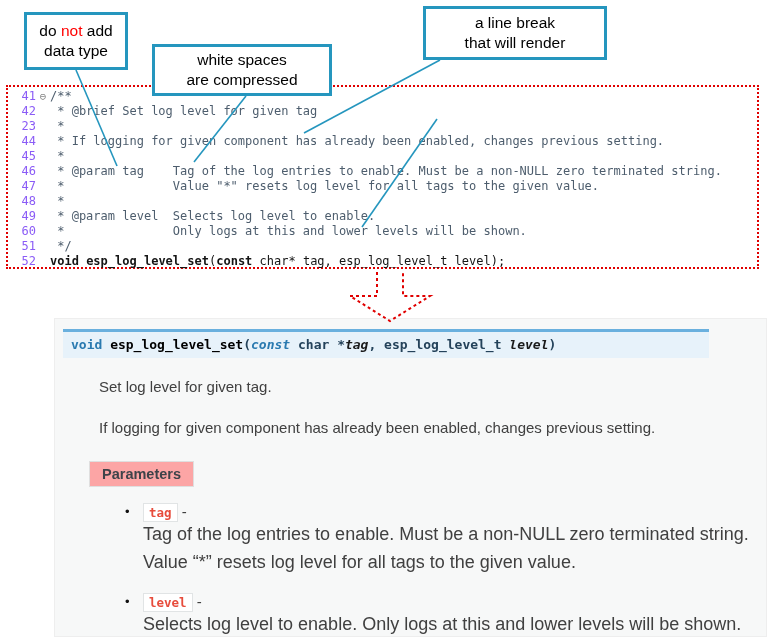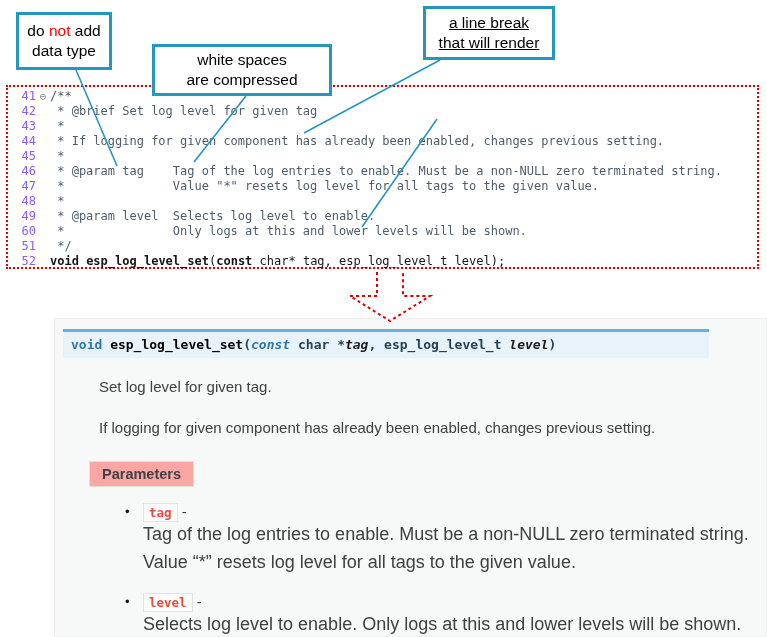--- a/index.html
+++ b/index.html
@@ -22,23 +22,23 @@
   .callout {
     position:absolute; z-index:3;
     background:#fff;
     border:3px solid #2596be;
     display:flex; flex-direction:column; justify-content:center;
     text-align:center;
     font-size:15.5px; line-height:1.32; color:#000;
     padding:2px 4px;
   }
   .callout .red { color:#ff0000; }
-  .c1 { left:16px;  top:12px;  width:96px; height:58px; }
+  .c1 { left:24px;  top:12px;  width:104px; height:58px; }
   .c2 { left:152px; top:44px;  width:180px; height:52px; }
-  .c3 { left:423px; top:6px;   width:132px; height:54px;text-decoration:underline; }
+  .c3 { left:423px; top:6px;   width:184px; height:54px; }
   .c4 { left:409px; top:65px;  width:162px; height:54px; }
 
   
   .codebox {
     position:absolute; left:6px; top:85px; width:753px; height:184px;
     z-index:1;
     border:2px dotted #e00000;
     background:#fff;
     padding:2px 0 0 2px;
     font-family:"DejaVu Sans Mono", monospace;
@@ -123,21 +123,21 @@
 
   <div class="callout c3">
     <div>a line break</div>
     <div>that will render</div>
   </div>
 
 
   <div class="codebox">
     <div class="cl"><span class="ln">41</span><span class="fold">⊖</span><span class="ctext">/**</span></div>
     <div class="cl"><span class="ln">42</span><span class="fold"></span><span class="ctext"> * @brief Set log level for given tag</span></div>
-    <div class="cl"><span class="ln">43</span><span class="fold"></span><span class="ctext"> *</span></div>
+    <div class="cl"><span class="ln">23</span><span class="fold"></span><span class="ctext"> *</span></div>
     <div class="cl"><span class="ln">44</span><span class="fold"></span><span class="ctext"> * If logging for given component has already been enabled, changes previous setting.</span></div>
     <div class="cl"><span class="ln">45</span><span class="fold"></span><span class="ctext"> *</span></div>
     <div class="cl"><span class="ln">46</span><span class="fold"></span><span class="ctext"> * @param tag    Tag of the log entries to enable. Must be a non-NULL zero terminated string.</span></div>
     <div class="cl"><span class="ln">47</span><span class="fold"></span><span class="ctext"> *               Value "*" resets log level for all tags to the given value.</span></div>
     <div class="cl"><span class="ln">48</span><span class="fold"></span><span class="ctext"> *</span></div>
     <div class="cl"><span class="ln">49</span><span class="fold"></span><span class="ctext"> * @param level  Selects log level to enable.</span></div>
     <div class="cl"><span class="ln">60</span><span class="fold"></span><span class="ctext"> *               Only logs at this and lower levels will be shown.</span></div>
     <div class="cl"><span class="ln">51</span><span class="fold"></span><span class="ctext"> */</span></div>
     <div class="cl"><span class="ln">52</span><span class="fold"></span><span class="ctext"><span class="kw">void</span><span class="plain"> </span><span class="fn">esp_log_level_set</span><span class="plain">(</span><span class="kw">const</span><span class="plain"> char* tag, esp_log_level_t level);</span></span></div>
   </div>

